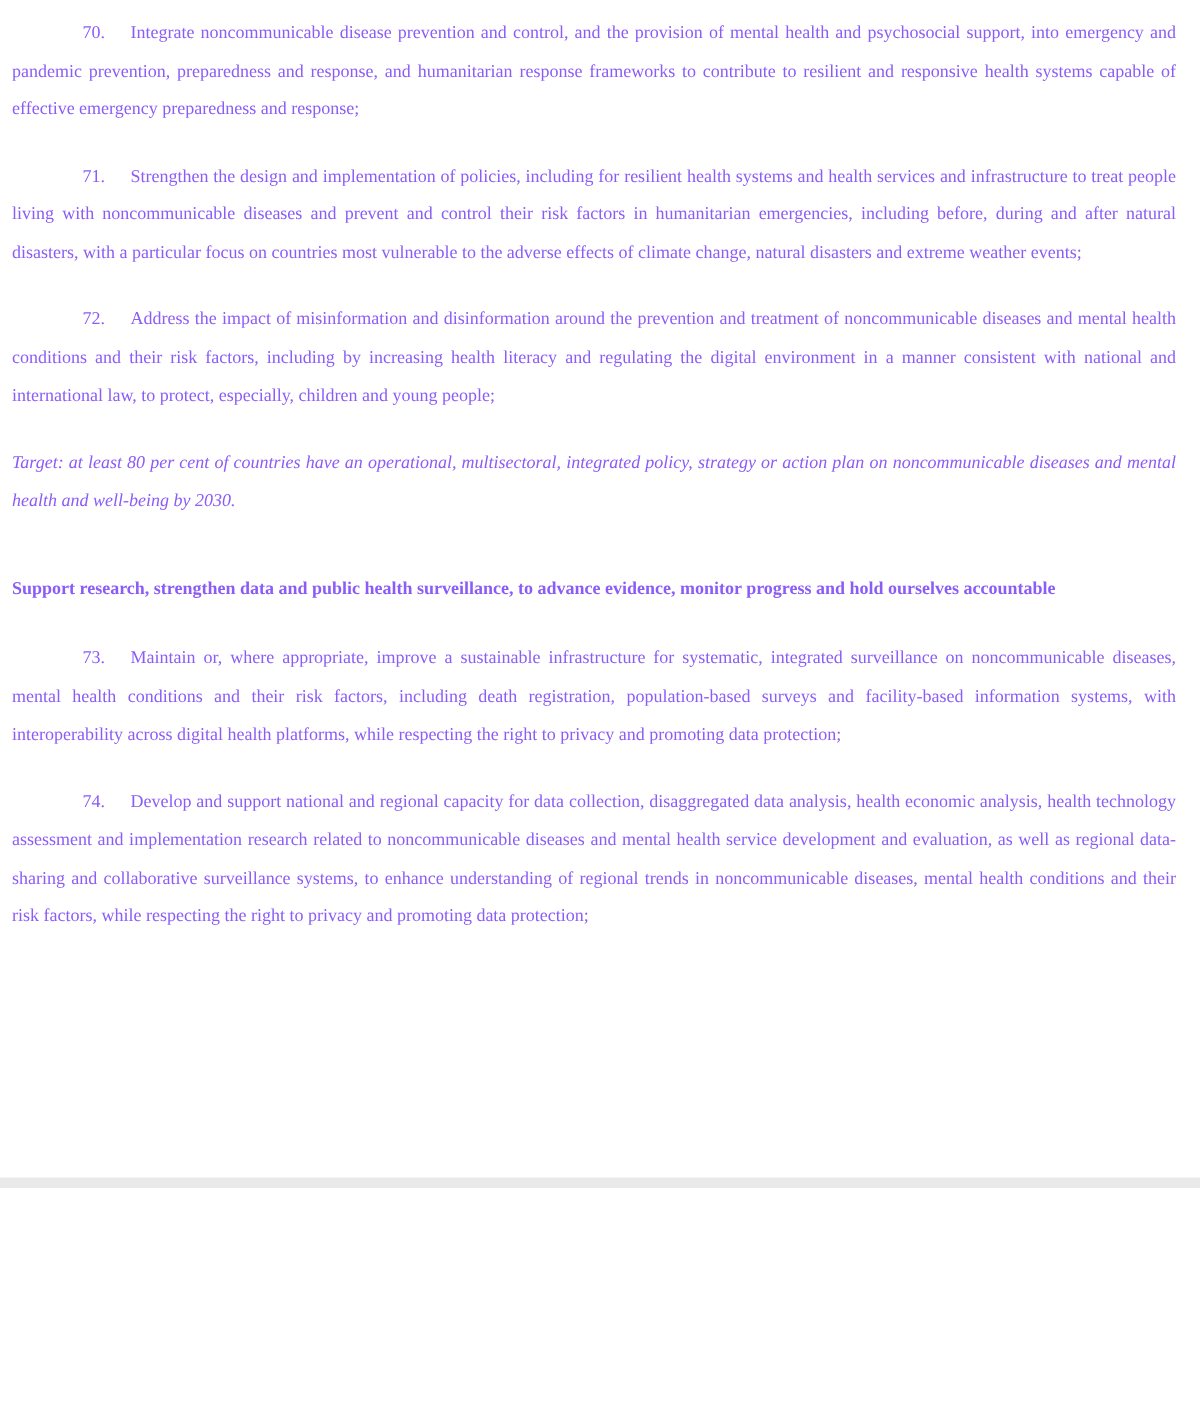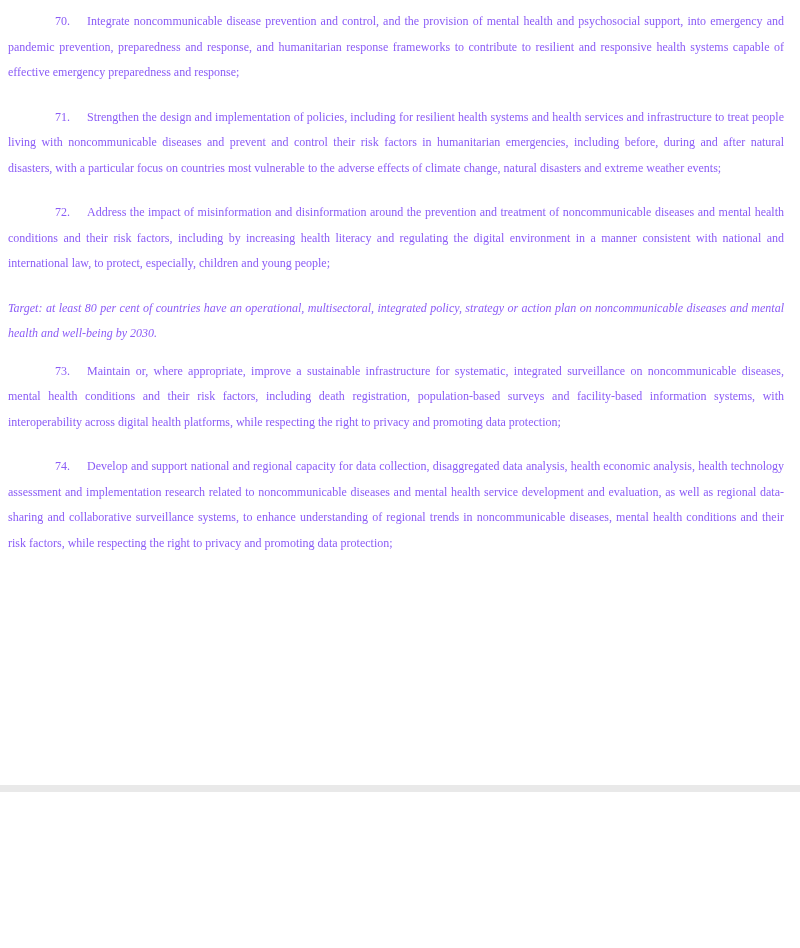--- a/index.html
+++ b/index.html
@@ -55,19 +55,20 @@
 <div class="page">
 
   <p class="para numbered"><span class="para-number">70.</span><span>Integrate noncommunicable disease prevention and control, and the provision of mental health and psychosocial support, into emergency and pandemic prevention, preparedness and response, and humanitarian response frameworks to contribute to resilient and responsive health systems capable of effective emergency preparedness and response;</span></p>
 
   <p class="para numbered"><span class="para-number">71.</span><span>Strengthen the design and implementation of policies, including for resilient health systems and health services and infrastructure to treat people living with noncommunicable diseases and prevent and control their risk factors in humanitarian emergencies, including before, during and after natural disasters, with a particular focus on countries most vulnerable to the adverse effects of climate change, natural disasters and extreme weather events;</span></p>
 
   <p class="para numbered"><span class="para-number">72.</span><span>Address the impact of misinformation and disinformation around the prevention and treatment of noncommunicable diseases and mental health conditions and their risk factors, including by increasing health literacy and regulating the digital environment in a manner consistent with national and international law, to protect, especially, children and young people;</span></p>
 
   <p class="para target">Target: at least 80 per cent of countries have an operational, multisectoral, integrated policy, strategy or action plan on noncommunicable diseases and mental health and well-being by 2030.</p>
 
+  <p class="para heading">Support research, strengthen data and public health surveillance, to advance evidence, monitor progress and hold ourselves accountable</p>
 
   <p class="para numbered"><span class="para-number">73.</span><span>Maintain or, where appropriate, improve a sustainable infrastructure for systematic, integrated surveillance on noncommunicable diseases, mental health conditions and their risk factors, including death registration, population-based surveys and facility-based information systems, with interoperability across digital health platforms, while respecting the right to privacy and promoting data protection;</span></p>
 
   <p class="para numbered"><span class="para-number">74.</span><span>Develop and support national and regional capacity for data collection, disaggregated data analysis, health economic analysis, health technology assessment and implementation research related to noncommunicable diseases and mental health service development and evaluation, as well as regional data-sharing and collaborative surveillance systems, to enhance understanding of regional trends in noncommunicable diseases, mental health conditions and their risk factors, while respecting the right to privacy and promoting data protection;</span></p>
 
   <div class="page-bottom-edge"></div>
 </div>
 
 </body></html>

